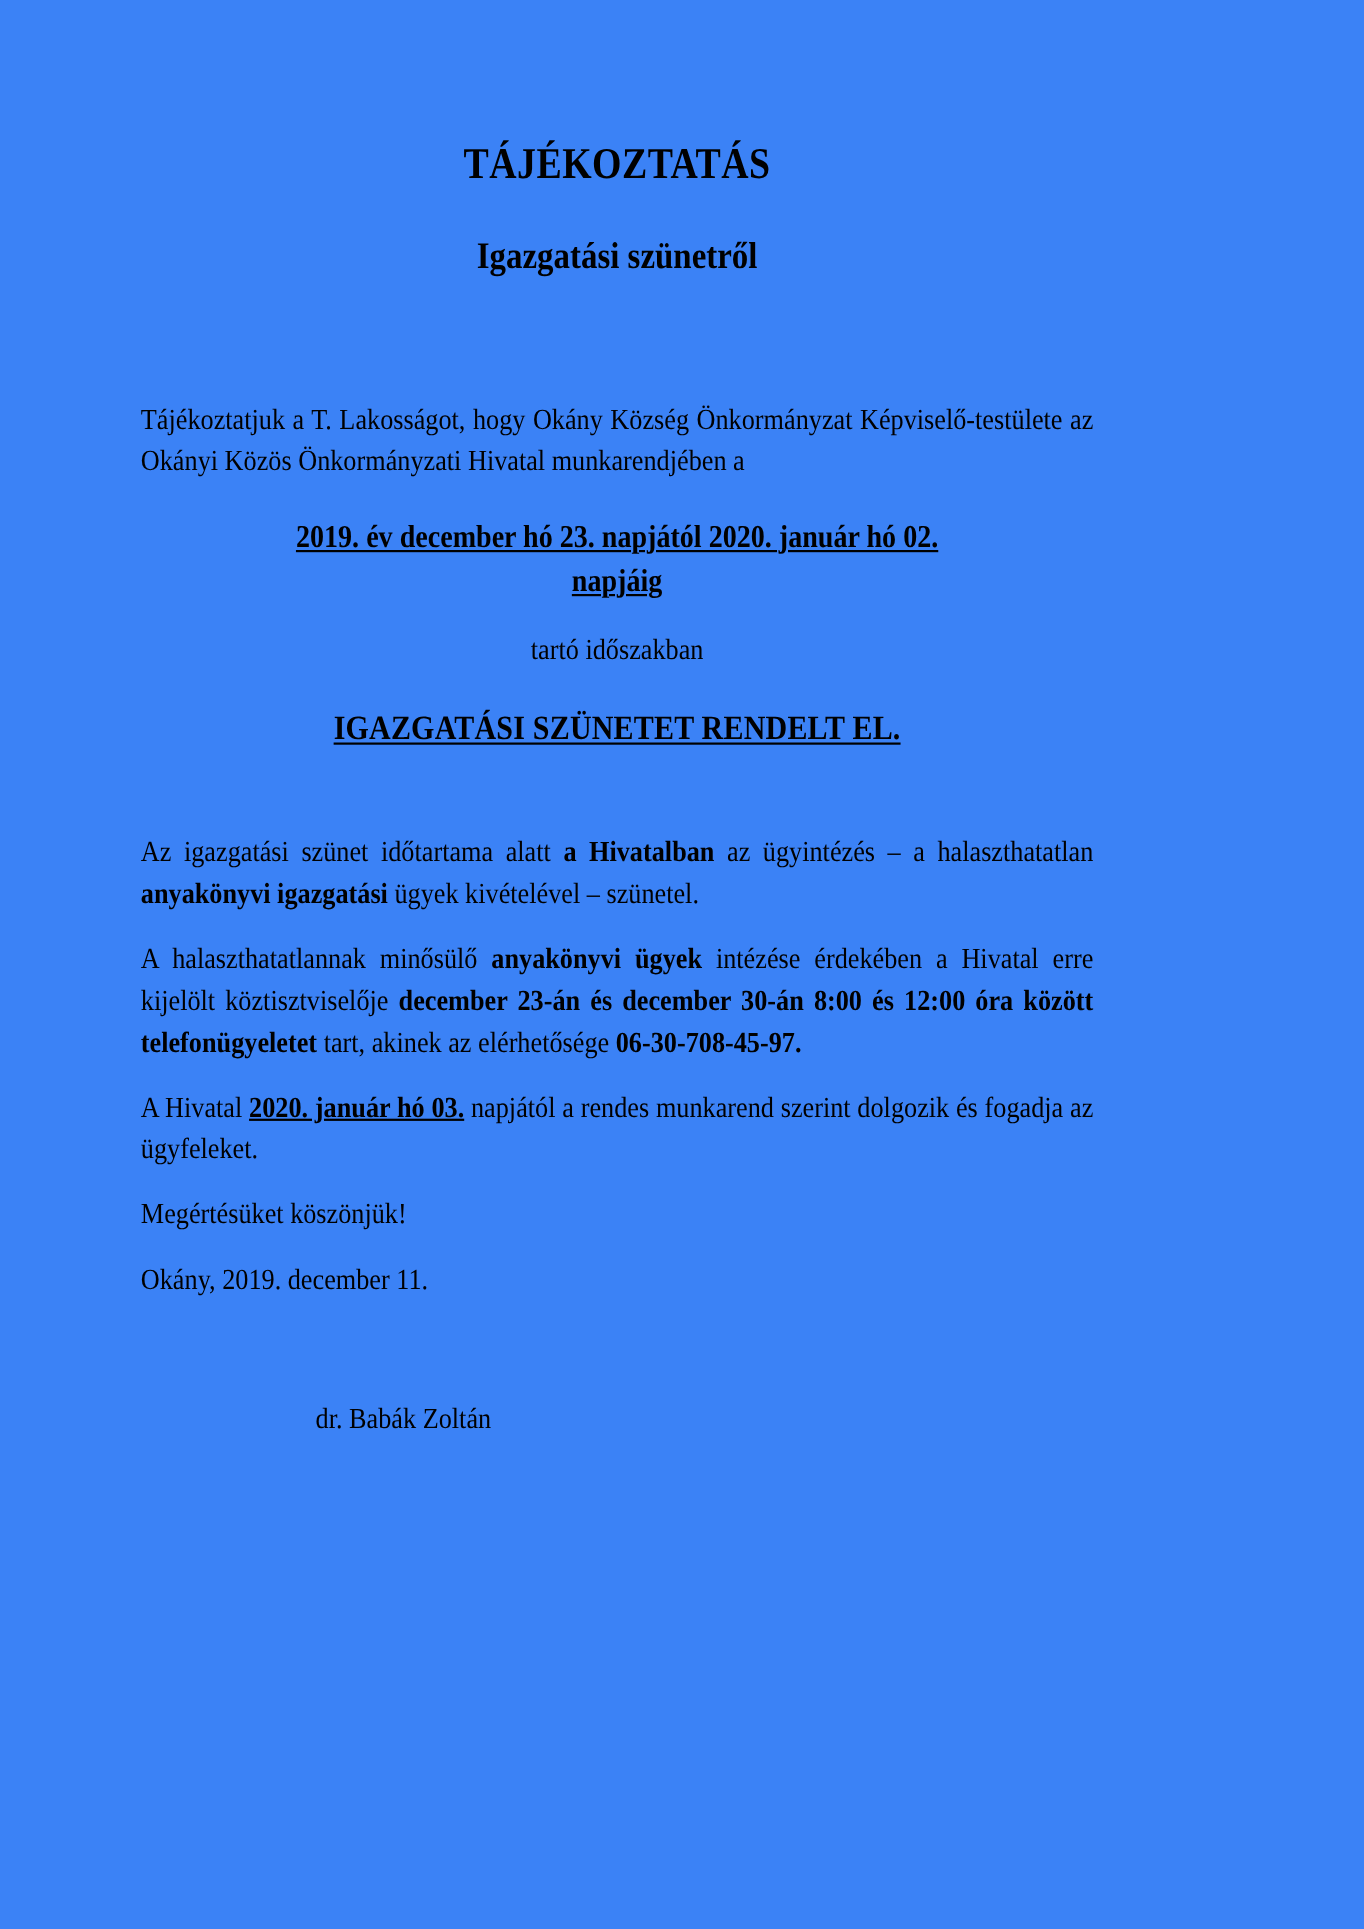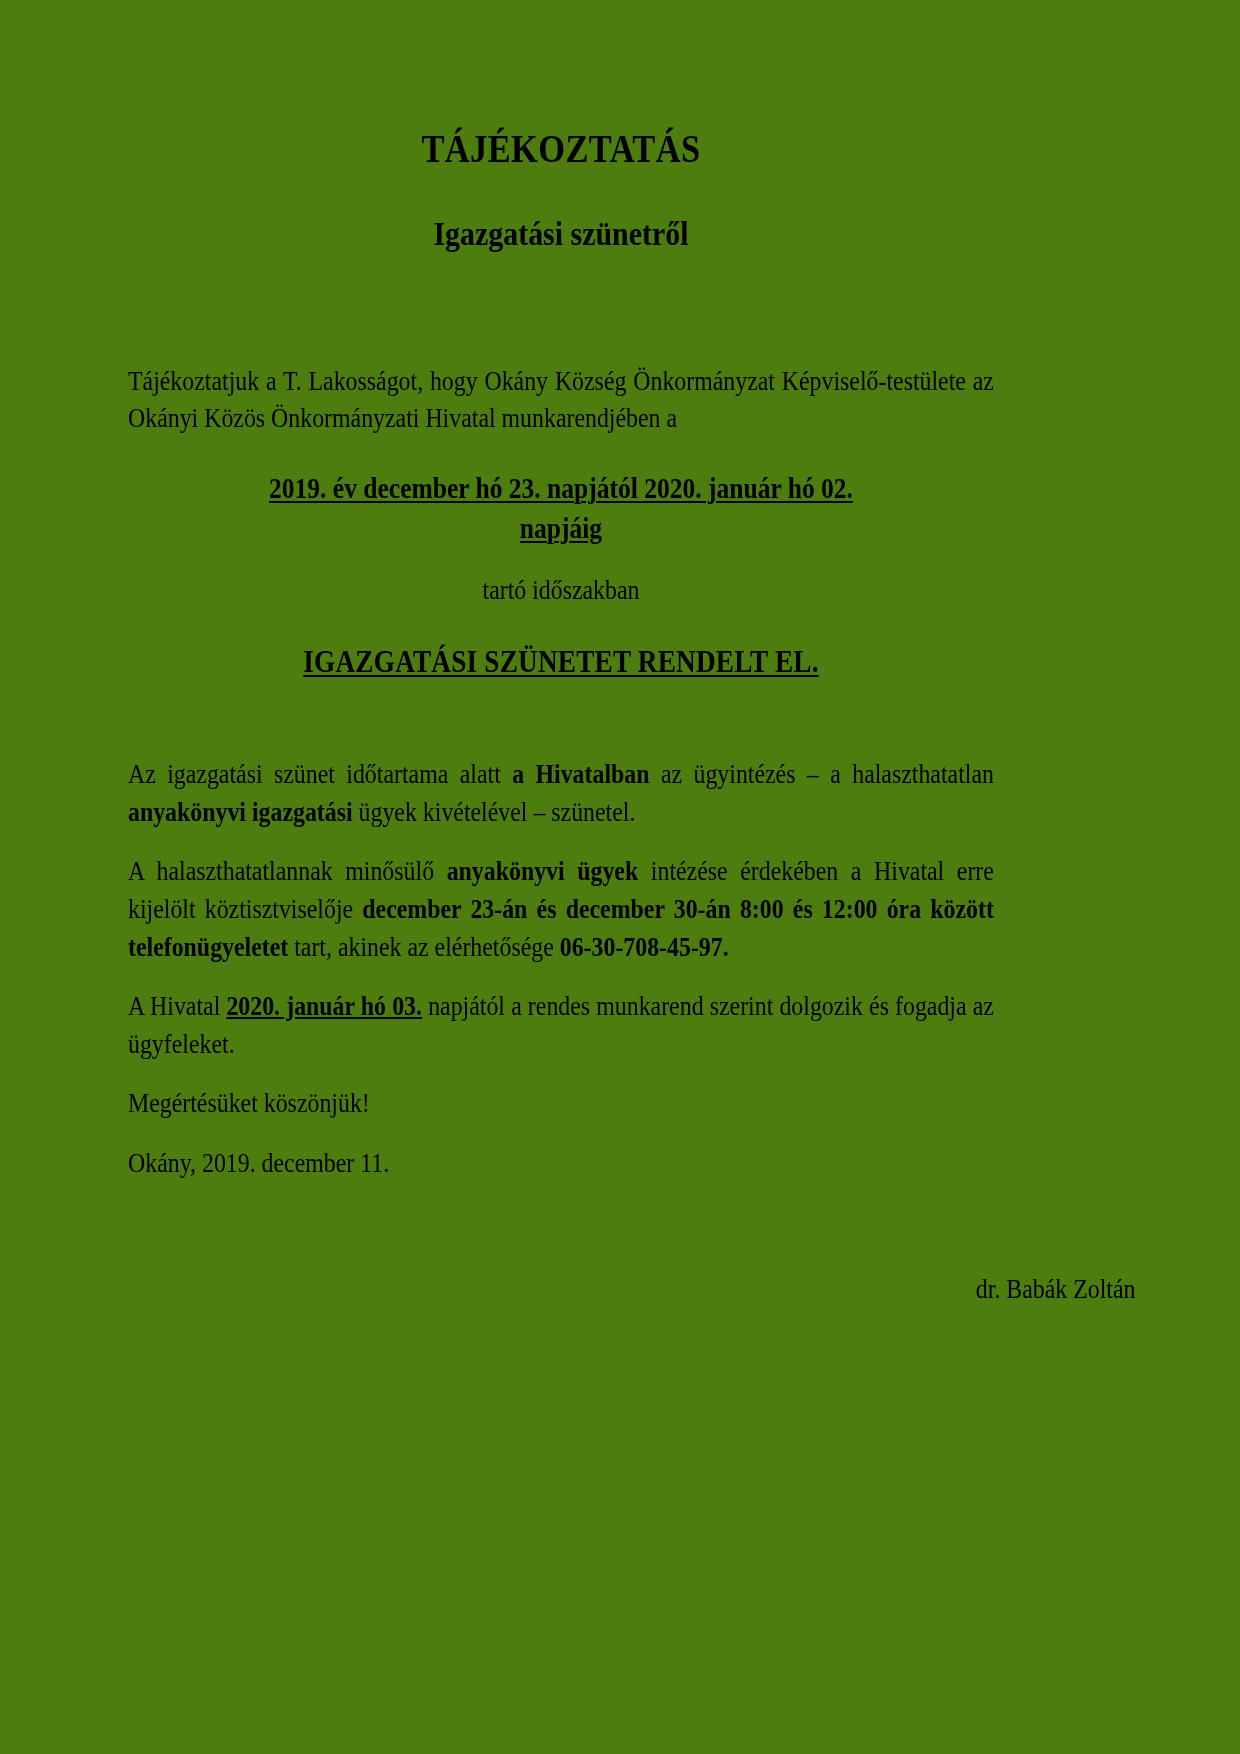--- a/index.html
+++ b/index.html
@@ -11,21 +11,21 @@
     width: 1240px;
     height: 1754px;
     font-family: "Liberation Serif", "DejaVu Serif", serif;
     color: #000000;
     overflow: hidden;
   }
   .page {
     position: relative;
     width: 1240px;
     height: 1754px;
-    background: #4d7c0f;
+    background: #3b82f6;
     box-sizing: border-box;
     padding: 0;
   }
   .content {
     position: absolute;
     left: 128px;
     top: 0;
     width: 866px;
   }
 
@@ -119,21 +119,21 @@
     text-decoration: underline;
     text-underline-offset: 3px;
     text-decoration-thickness: 2px;
   }
 
   .gap-after-order { height: 74px; }
 
   
   .sign-block {
     margin-top: 88px;
-    text-align: right;
+    text-align: left;
     transform: translateX(150px);
   }
   .sign-name {
     font-size: 26.5px;
     line-height: 1.4;
     transform: scaleX(0.9);
     display: inline-block;
   }
   .sign-role {
     font-size: 26.5px;

